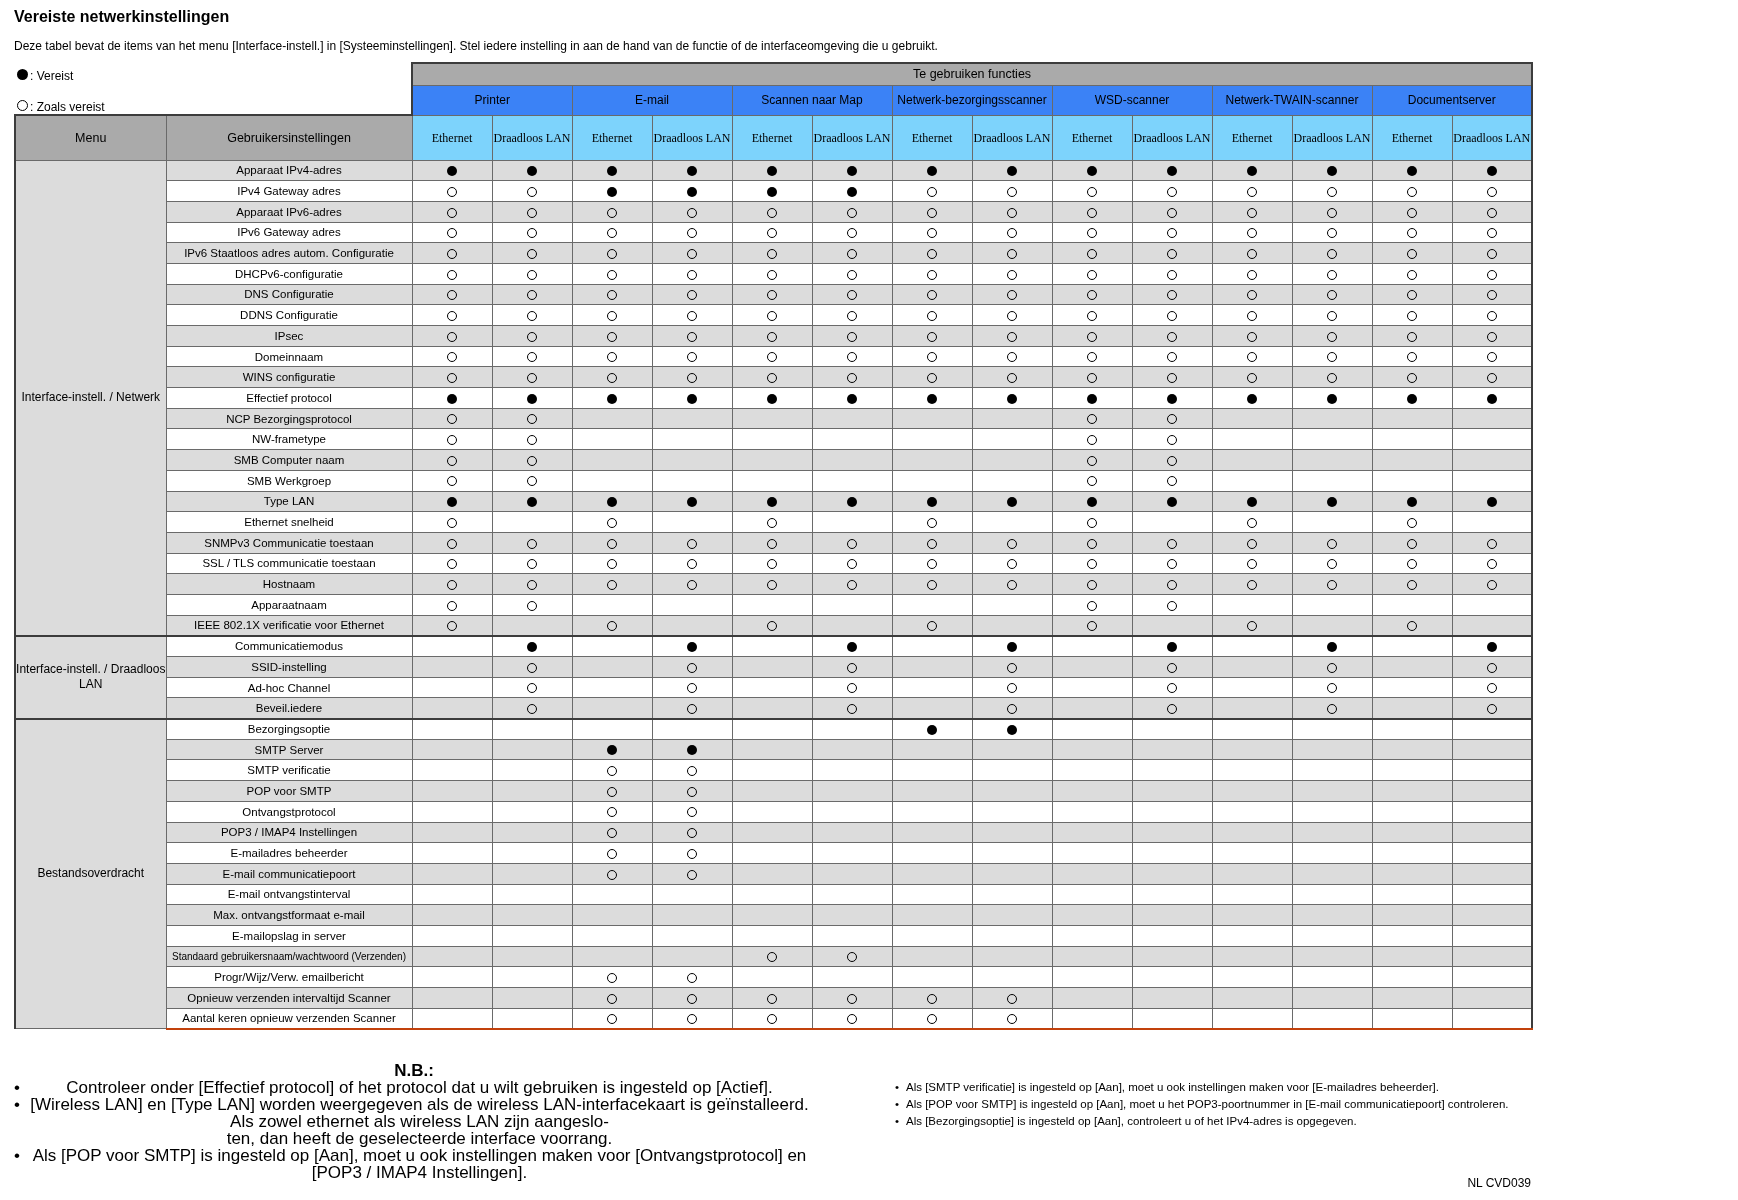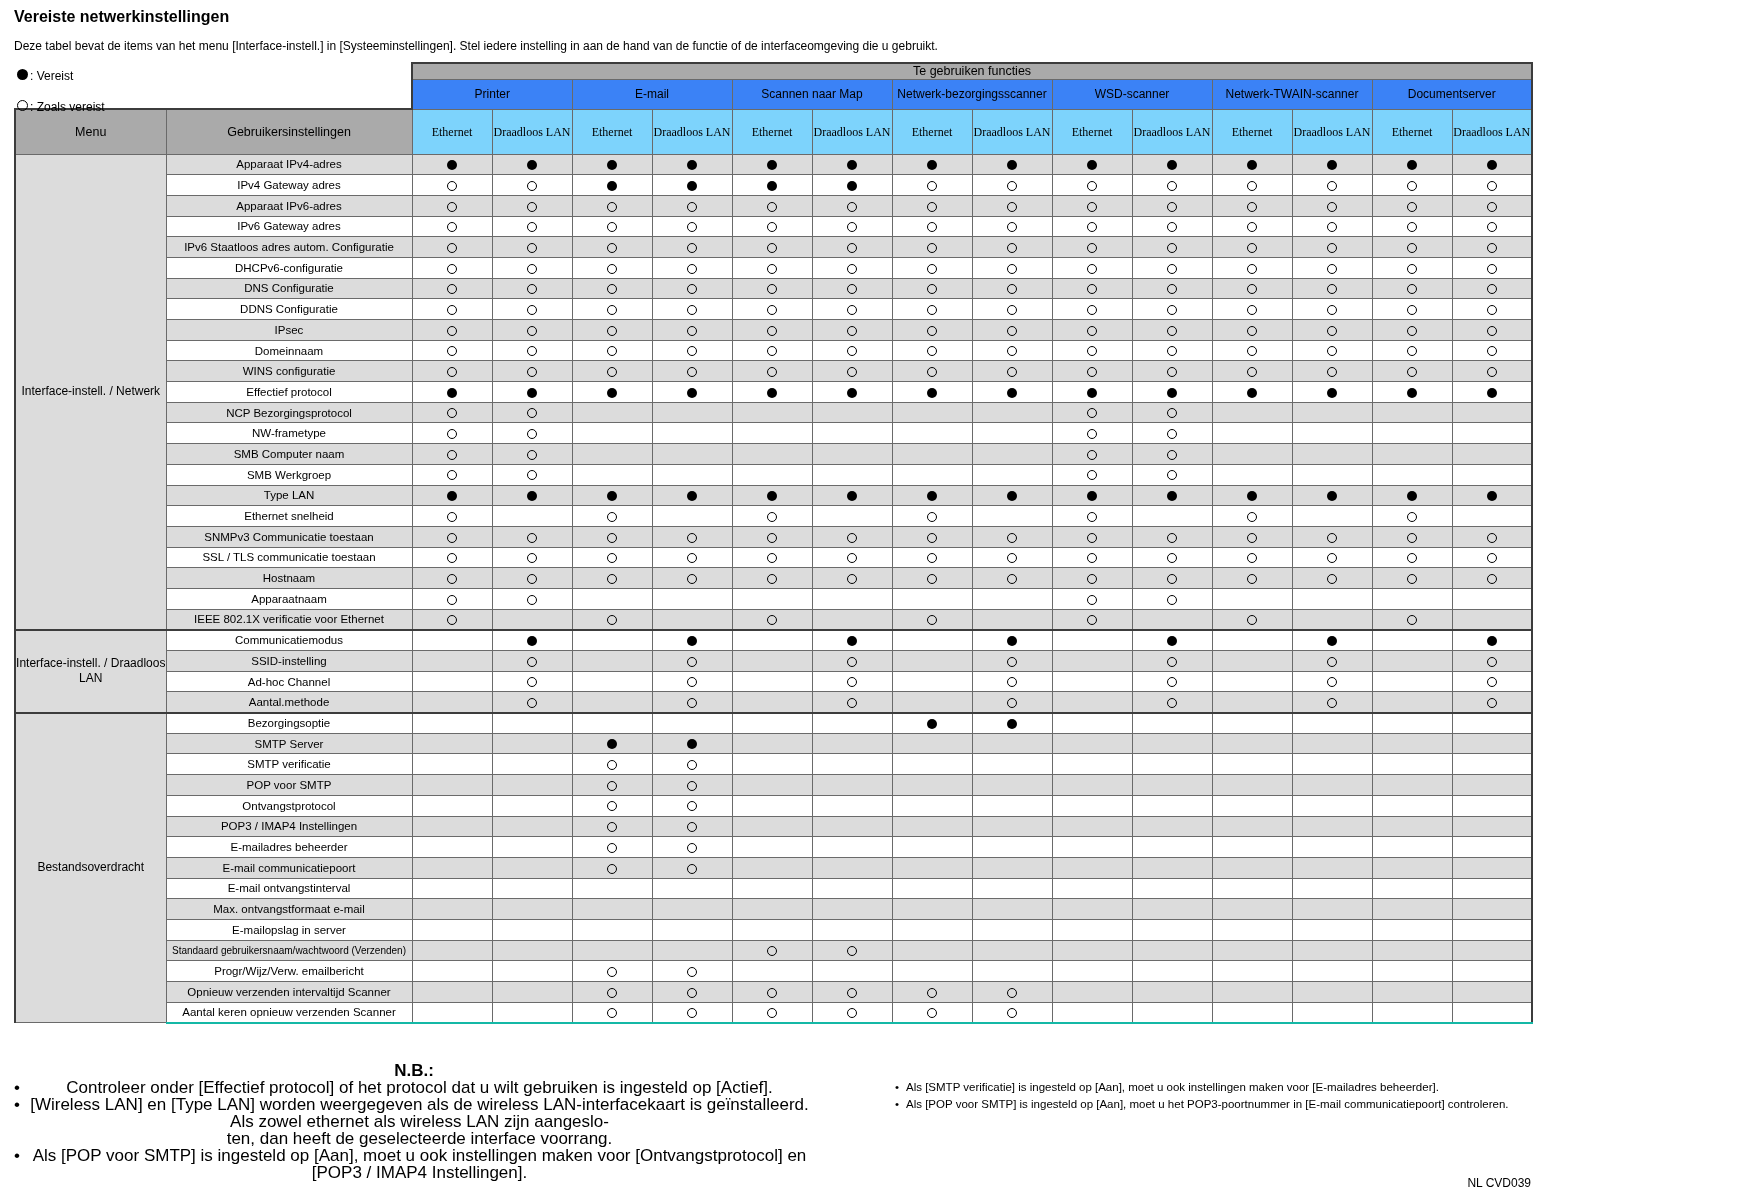--- a/index.html
+++ b/index.html
@@ -11,40 +11,40 @@
   .legend-item{display:flex;align-items:flex-start;height:14px;margin-bottom:17px;}
   .sym{display:inline-block;width:11px;height:11px;border-radius:50%;margin-right:2px;flex:0 0 auto;}
   .sym.filled{background:#000;}
   .sym.open{border:1.6px solid #000;box-sizing:border-box;background:transparent;}
 
   table.grid{position:absolute;left:14px;top:62px;border-collapse:collapse;table-layout:fixed;
              width:1517px;font-size:12px;}
   table.grid th,table.grid td{padding:0;border:1px solid #6a6a6a;overflow:hidden;
              text-align:center;vertical-align:middle;font-weight:normal;}
   .nocell{border:none !important;background:transparent;}
-  .hrowA{height:16px;}
+  .hrowA{height:22px;}
   .hrowB{height:30px;}
   .hrowC{height:45px;}
   .hdr-dark{background:#aaaaaa;font-weight:bold;font-size:12.5px;}
   .hdr-fn{background:#3b82f6;font-weight:bold;font-size:12px;white-space:nowrap;}
   .hdr-sub{background:#7dd3fc;font-size:12px;line-height:14px;font-family:Liberation Serif, serif;}
   tbody tr{height:20.7px;}
   .menu-cell{background:#dcdcdc !important;font-weight:bold;font-size:12px;line-height:15px;padding:0 4px;}
   .label-cell{text-align:left;padding-left:6px;font-size:11.5px;white-space:nowrap;background:#fff;}
   .label-cell.tight{font-size:10px;}
   .dot-cell{background:#fff;}
   tr.odd .label-cell,tr.odd .dot-cell{background:#dcdcdc;}
   .dotF{display:inline-block;width:10px;height:10px;border-radius:50%;background:#000;vertical-align:middle;}
   .dotO{display:inline-block;width:10px;height:10px;border-radius:50%;border:1.6px solid #000;
         box-sizing:border-box;background:transparent;vertical-align:middle;}
   tr.group-start td,tr.group-start th{border-top:2px solid #3c3c3c;}
   .edge-l{border-left:2px solid #3c3c3c !important;}
   .edge-r{border-right:2px solid #3c3c3c !important;}
   .edge-t{border-top:2px solid #3c3c3c !important;}
-  tbody tr:last-child td,tbody tr:last-child th{border-bottom:2px solid #14b8a6;}
+  tbody tr:last-child td,tbody tr:last-child th{border-bottom:2px solid #c2410c;}
 
   .notes-left{position:absolute;left:14px;top:1062px;width:800px;font-size:17px;line-height:17px;text-align:center;}
   .notes-right{position:absolute;left:895px;top:1079px;width:620px;font-size:11.5px;line-height:17px;}
   .nb-heading{font-weight:bold;}
   .note{position:relative;padding-left:11px;white-space:pre-wrap;}
   .note::before{content:"\2022";position:absolute;left:0;top:0;}
   .footer-code{position:absolute;right:207px;top:1176px;font-size:12px;}
 </style>
 </head>
 <body>
@@ -556,21 +556,21 @@
           <td class="dot-cell"></td>
           <td class="dot-cell"><span class="dotO"></span></td>
           <td class="dot-cell"></td>
           <td class="dot-cell"><span class="dotO"></span></td>
           <td class="dot-cell"></td>
           <td class="dot-cell"><span class="dotO"></span></td>
           <td class="dot-cell"></td>
           <td class="dot-cell edge-r"><span class="dotO"></span></td>
         </tr>
         <tr class="odd">
-          <td class="label-cell">Aantal.methode</td>
+          <td class="label-cell">Beveil.iedere</td>
           <td class="dot-cell"></td>
           <td class="dot-cell"><span class="dotO"></span></td>
           <td class="dot-cell"></td>
           <td class="dot-cell"><span class="dotO"></span></td>
           <td class="dot-cell"></td>
           <td class="dot-cell"><span class="dotO"></span></td>
           <td class="dot-cell"></td>
           <td class="dot-cell"><span class="dotO"></span></td>
           <td class="dot-cell"></td>
           <td class="dot-cell"><span class="dotO"></span></td>
@@ -844,17 +844,18 @@
         <div class="note">Controleer onder [Effectief protocol] of het protocol dat u wilt gebruiken is ingesteld op [Actief].</div>
         <div class="note">[Wireless LAN] en [Type LAN] worden weergegeven als de wireless LAN-interfacekaart is geïnstalleerd. Als zowel ethernet als wireless LAN zijn aangeslo-
 ten, dan heeft de geselecteerde interface voorrang.</div>
         <div class="note">Als [POP voor SMTP] is ingesteld op [Aan], moet u ook instellingen maken voor [Ontvangstprotocol] en [POP3 / IMAP4 Instellingen].</div>
       </div>
   </div>
   <div class="notes-right">
     <div id="notesR">
         <div class="note">Als [SMTP verificatie] is ingesteld op [Aan], moet u ook instellingen maken voor [E-mailadres beheerder].</div>
         <div class="note">Als [POP voor SMTP] is ingesteld op [Aan], moet u het POP3-poortnummer in [E-mail communicatiepoort] controleren.</div>
+        <div class="note">Als [Bezorgingsoptie] is ingesteld op [Aan], controleert u of het IPv4-adres is opgegeven.</div>
       </div>
   </div>
 
   <div class="footer-code">NL CVD039</div>
 </div>
 
 </body></html>

